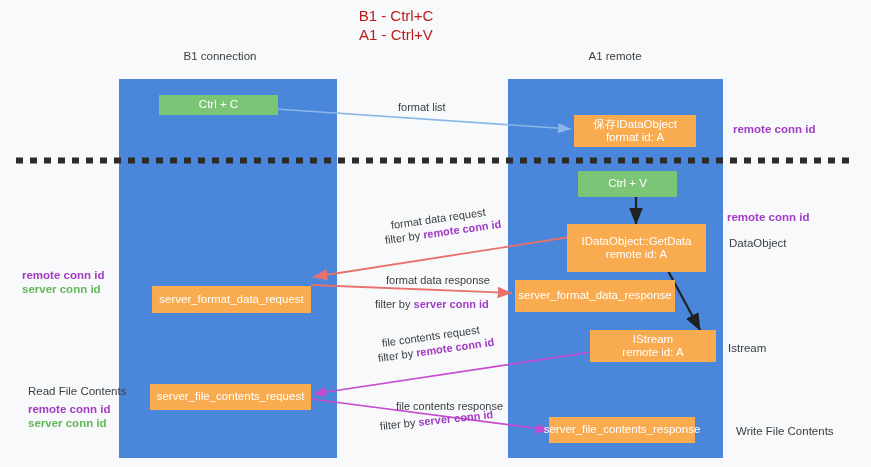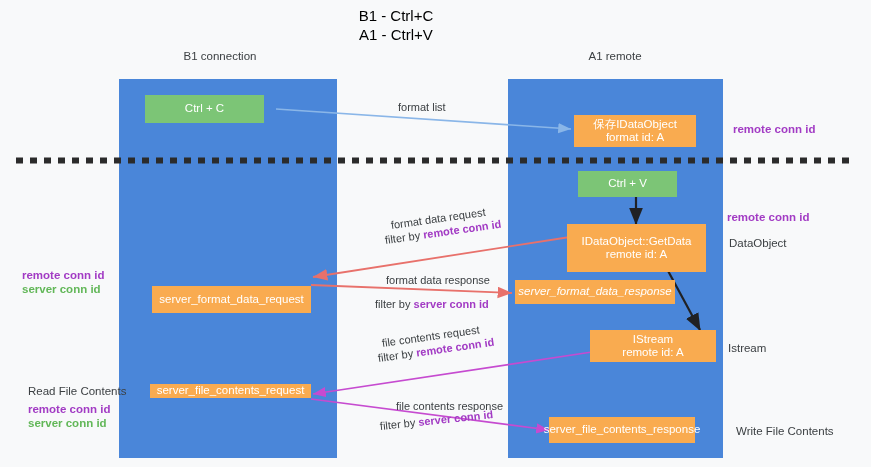--- a/index.html
+++ b/index.html
@@ -34,21 +34,21 @@
   .note.purple{color:#a23bc4;font-weight:bold;}
   .note.green{color:#62b758;font-weight:bold;}
 
   .edgelabel{position:absolute;font-size:11px;line-height:13px;color:#3c4043;white-space:nowrap;}
   .edgelabel .k-purple{color:#a23bc4;font-weight:bold;}
 
   svg.overlay{position:absolute;left:0;top:0;width:871px;height:467px;pointer-events:none;}
 
   .title{
     position:absolute;left:0;top:6px;width:792px;text-align:center;
-    font-size:15px;line-height:19px;color:#000000;white-space:pre-line;
+    font-size:15px;line-height:19px;color:#b91c1c;white-space:pre-line;
   }
 </style>
 </head>
 <body>
 
 <div id="stage">
 
   <div class="title">B1 - Ctrl+C
 A1 - Ctrl+V</div>
 
@@ -86,38 +86,38 @@
 
     <line x1="311" y1="285" x2="512" y2="293" stroke="#e8716b" stroke-width="1.8" marker-end="url(#ah-red)"></line>
 
     <line x1="660" y1="256" x2="700" y2="330" stroke="#202124" stroke-width="2.2" marker-end="url(#ah-blk)"></line>
 
     <line x1="592" y1="352" x2="313" y2="394" stroke="#c64bd0" stroke-width="1.6" marker-end="url(#ah-mag)"></line>
 
     <line x1="311" y1="399" x2="549" y2="430" stroke="#c64bd0" stroke-width="1.6" marker-end="url(#ah-mag)"></line>
   </svg>
 
-  <div class="box green" style="left:145px;top:95px;width:119px;height:28px;">Ctrl + C</div>
+  <div class="box green" style="left:159px;top:95px;width:119px;height:20px;">Ctrl + C</div>
 
   <div class="box orange" style="left:574px;top:115px;width:122px;height:32px;">保存IDataObject
 format id: A</div>
 
   <div class="box green" style="left:578px;top:171px;width:99px;height:26px;">Ctrl + V</div>
 
   <div class="box orange" style="left:567px;top:224px;width:139px;height:48px;">IDataObject::GetData
 remote id: A</div>
 
   <div class="box orange" style="left:152px;top:268px;width:159px;height:27px;margin-top:18px;">server_format_data_request</div>
 
-  <div class="box orange" style="left:515px;top:280px;width:160px;height:24px;font-style:italic;">server_format_data_response</div>
+  <div class="box orange" style="left:515px;top:280px;width:160px;height:32px;">server_format_data_response</div>
 
   <div class="box orange" style="left:590px;top:330px;width:126px;height:32px;">IStream
 remote id: A</div>
 
-  <div class="box orange" style="left:150px;top:384px;width:161px;height:14px;">server_file_contents_request</div>
+  <div class="box orange" style="left:150px;top:384px;width:161px;height:26px;">server_file_contents_request</div>
 
   <div class="box orange" style="left:549px;top:417px;width:146px;height:26px;">server_file_contents_response</div>
 
   <div class="note purple" style="left:733px;top:122px;">remote conn id</div>
 
   <div class="note purple" style="left:727px;top:210px;">remote conn id</div>
 
   <div class="note" style="left:729px;top:236px;">DataObject</div>
 
   <div class="note" style="left:728px;top:341px;">Istream</div>

